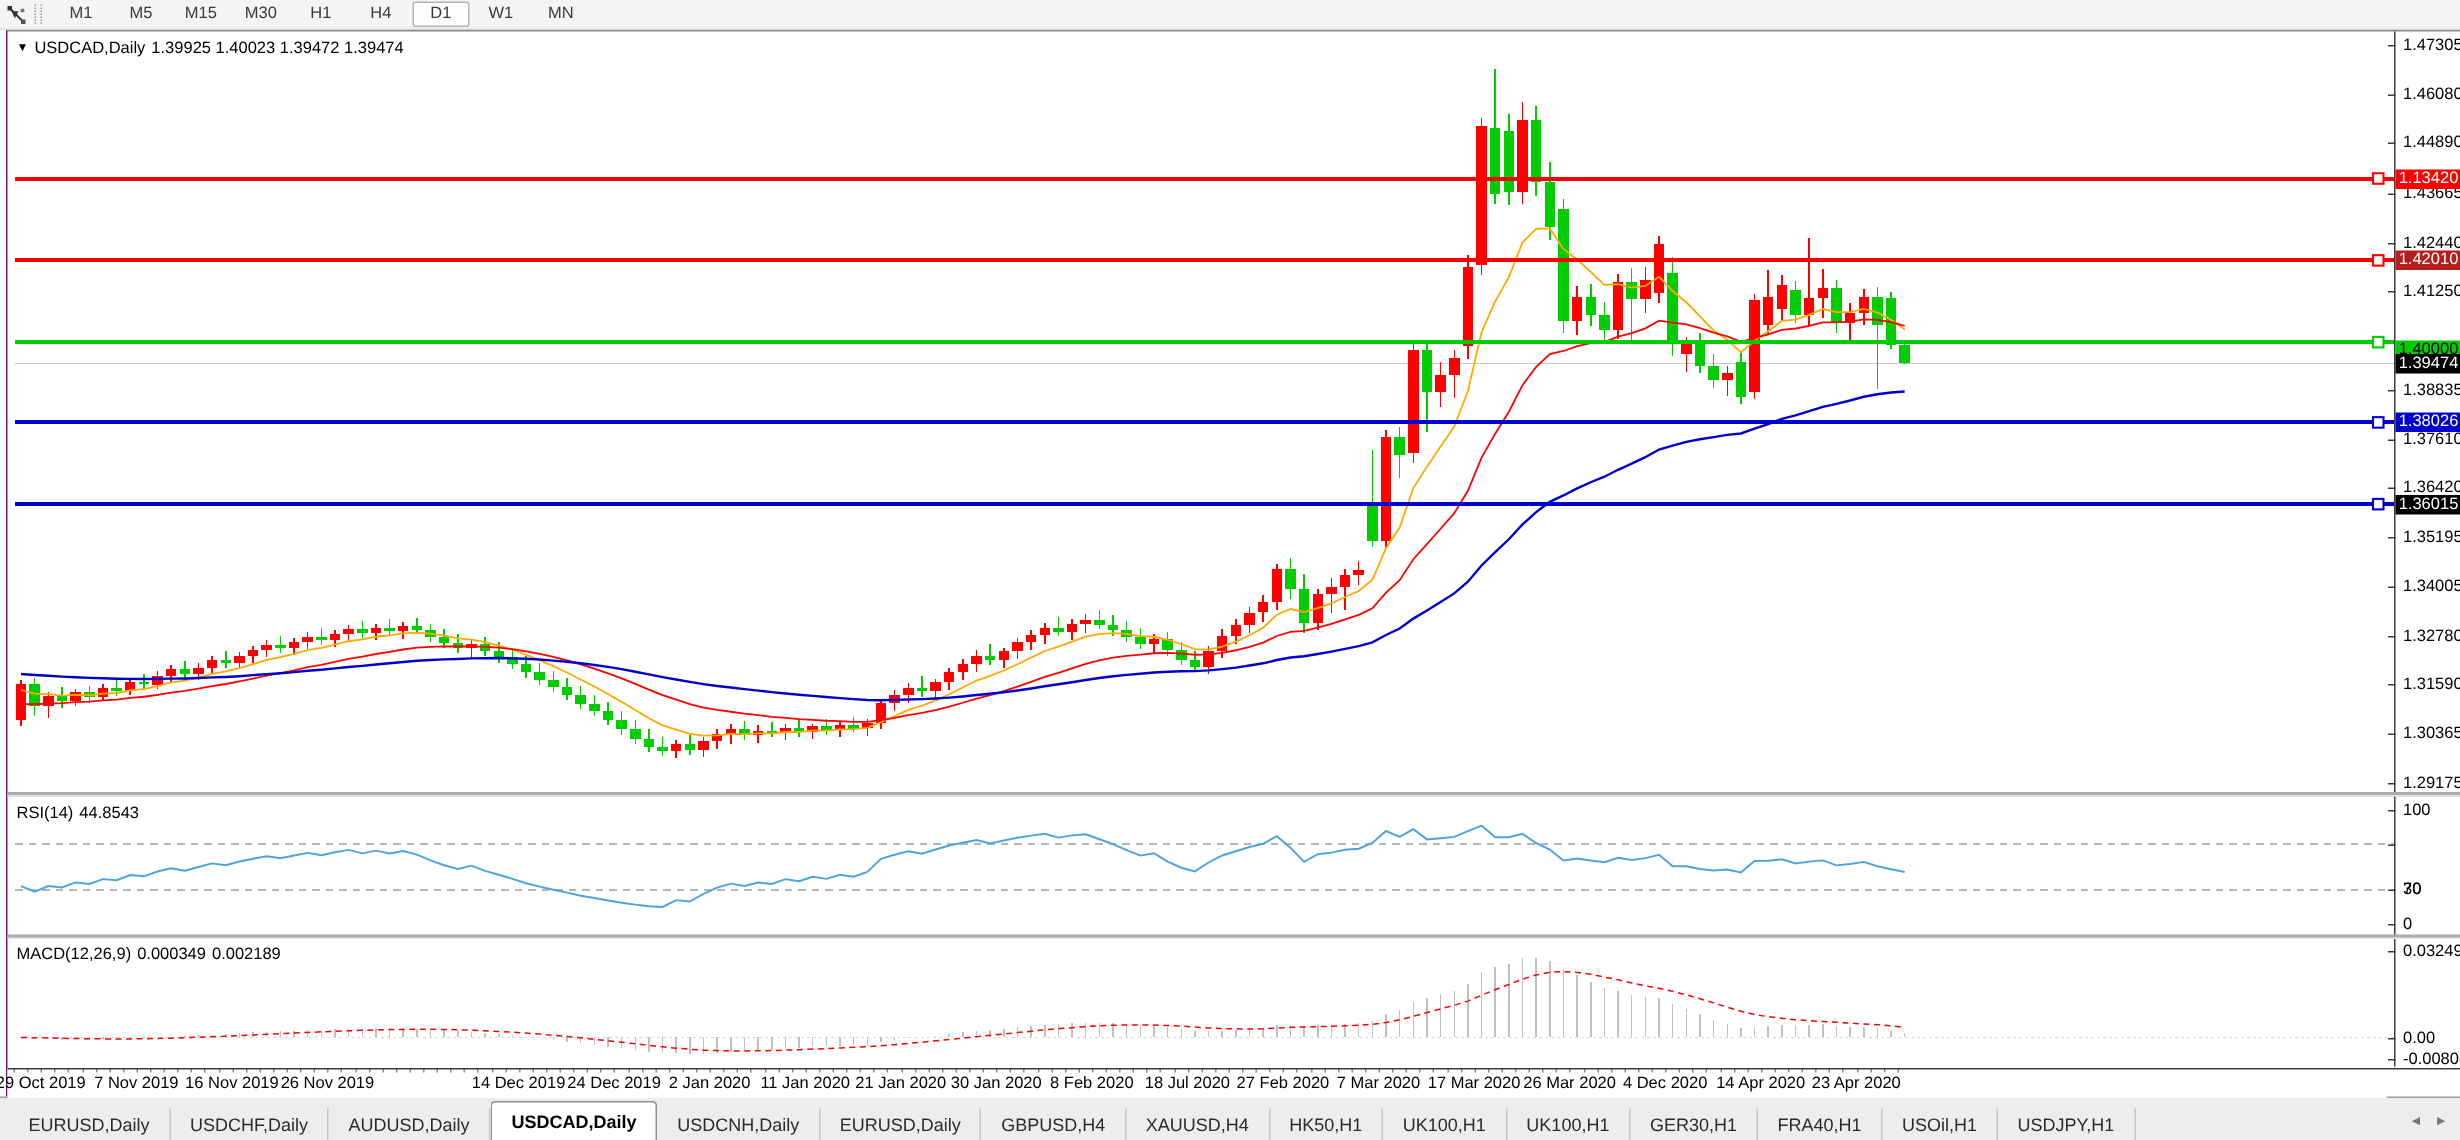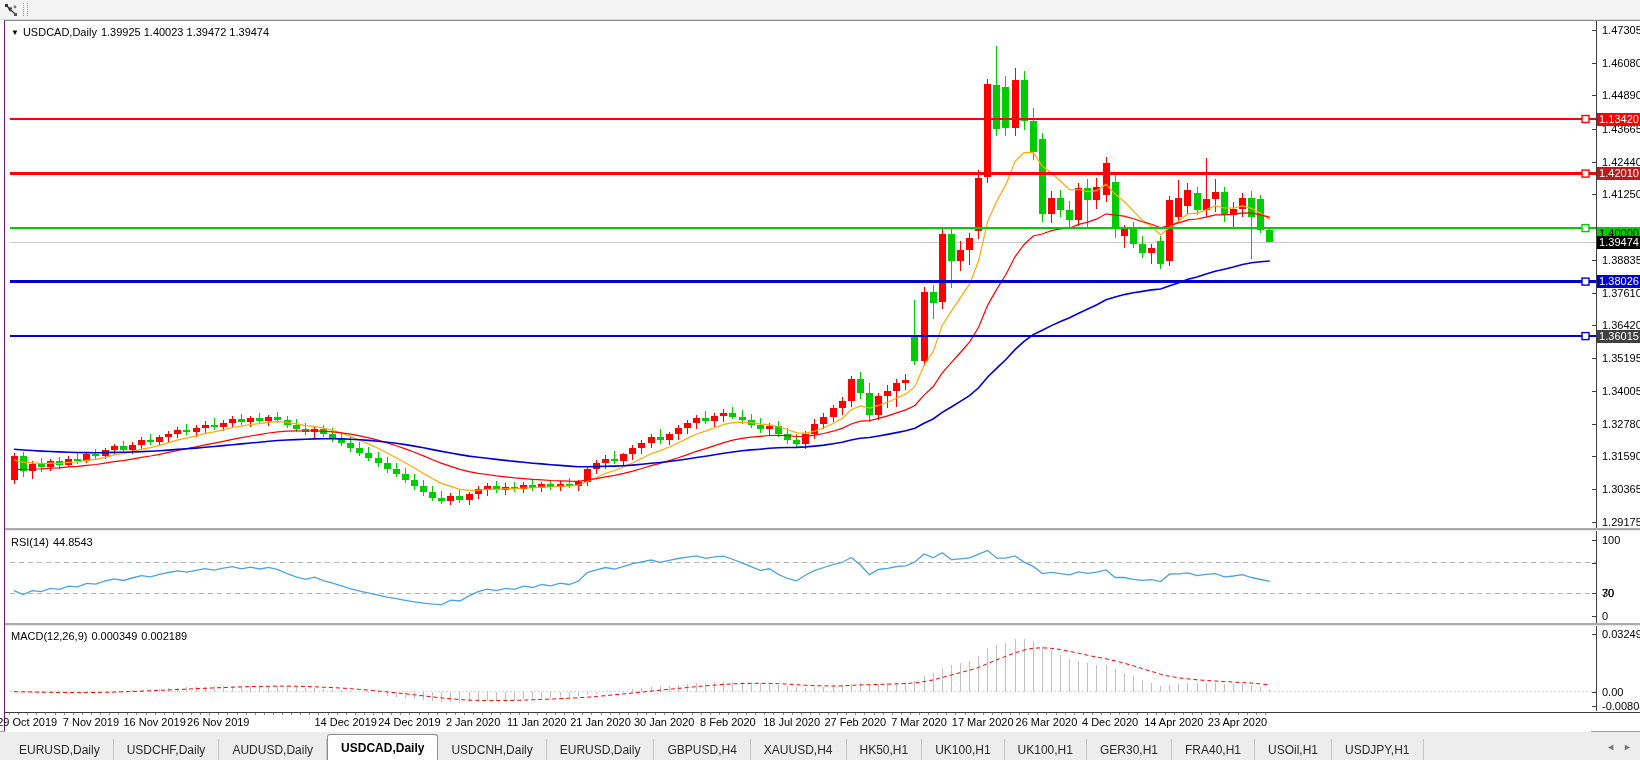--- a/index.html
+++ b/index.html
@@ -53,20 +53,31 @@
     <div class="tool-btn">
       <svg width="16" height="14" viewBox="0 0 16 14">
         <line x1="2" y1="2" x2="12" y2="12" stroke="#333" stroke-width="1.3"></line>
         <rect x="1" y="1" width="3" height="3" fill="#333"></rect>
         <rect x="10" y="10" width="3" height="3" fill="#555"></rect>
         <circle cx="11" cy="4" r="1.4" fill="#777"></circle>
       </svg>
       <span class="caret">▼</span>
     </div>
     <div class="grip"></div>
+    <div class="tf-group" id="tf-group">
+        <div class="tf-btn">M1</div>
+        <div class="tf-btn">M5</div>
+        <div class="tf-btn">M15</div>
+        <div class="tf-btn">M30</div>
+        <div class="tf-btn">H1</div>
+        <div class="tf-btn">H4</div>
+        <div class="tf-btn active">D1</div>
+        <div class="tf-btn">W1</div>
+        <div class="tf-btn">MN</div>
+      </div>
   </div>
 
   <div class="chart-window">
     <svg id="svg-main" width="1586" height="507" style="left: 5px; top: 1px; width: 1586px; height: 507px;">
         <line x1="0" x2="1586" y1="220.31454545454508" y2="220.31454545454508" stroke="#c8c8c8" stroke-width="1" shape-rendering="crispEdges"></line>
         <line x1="4" x2="4" y1="431.0855614973262" y2="462.2647058823525" stroke="#ff0000" stroke-width="1" shape-rendering="crispEdges"></line>
         <rect x="0.5" y="433.8" width="7" height="24.4" fill="#ff0000" shape-rendering="crispEdges"></rect>
         <line x1="13.1" x2="13.1" y1="429.72994652406425" y2="455.48663101604245" stroke="#00cc00" stroke-width="1" shape-rendering="crispEdges"></line>
         <rect x="9.6" y="433.8" width="7" height="14.9" fill="#00cc00" shape-rendering="crispEdges"></rect>
         <line x1="22.2" x2="22.2" y1="439.2192513368981" y2="456.57112299465194" stroke="#ff0000" stroke-width="1" shape-rendering="crispEdges"></line>
@@ -565,21 +576,21 @@
         <div class="tick-label" style="top: 607px;">0.032493</div>
         <div class="tick-mark" style="top: 670.653px;"></div>
         <div class="tick-label" style="top: 664.653px;">0.00</div>
         <div class="tick-mark" style="top: 685px;"></div>
         <div class="tick-label" style="top: 679px;">-0.008086</div>
         <div class="badge" style="top: 91.5349px; background: rgb(255, 0, 0); color: rgb(255, 255, 255);">1.13420</div>
         <div class="badge" style="top: 146.058px; background: #b91c1c; color: rgb(255, 255, 255);">1.42010</div>
         <div class="badge" style="top: 206px; background: rgb(0, 204, 0); color: rgb(0, 0, 0);">1.40000</div>
         <div class="badge" style="top: 214.815px; background: rgb(0, 0, 0); color: rgb(255, 255, 255);">1.39474</div>
         <div class="badge" style="top: 254.073px; background: rgb(0, 0, 204); color: rgb(255, 255, 255);">1.38026</div>
-        <div class="badge" style="top: 308.596px; background: #404040; color: rgb(255, 255, 255);">1.36015</div>
+        <div class="badge" style="top: 308.596px; background: #000000; color: rgb(255, 255, 255);">1.36015</div>
       </div>
     <div class="date-axis" id="date-axis">
         <div class="date-tick" style="left: 4px;"></div>
         <div class="date-tick" style="left: 13.1px;"></div>
         <div class="date-tick" style="left: 22.2px;"></div>
         <div class="date-tick" style="left: 31.3px;"></div>
         <div class="date-tick" style="left: 40.4px;"></div>
         <div class="date-tick" style="left: 49.5px;"></div>
         <div class="date-tick" style="left: 58.6px;"></div>
         <div class="date-tick" style="left: 67.7px;"></div>

